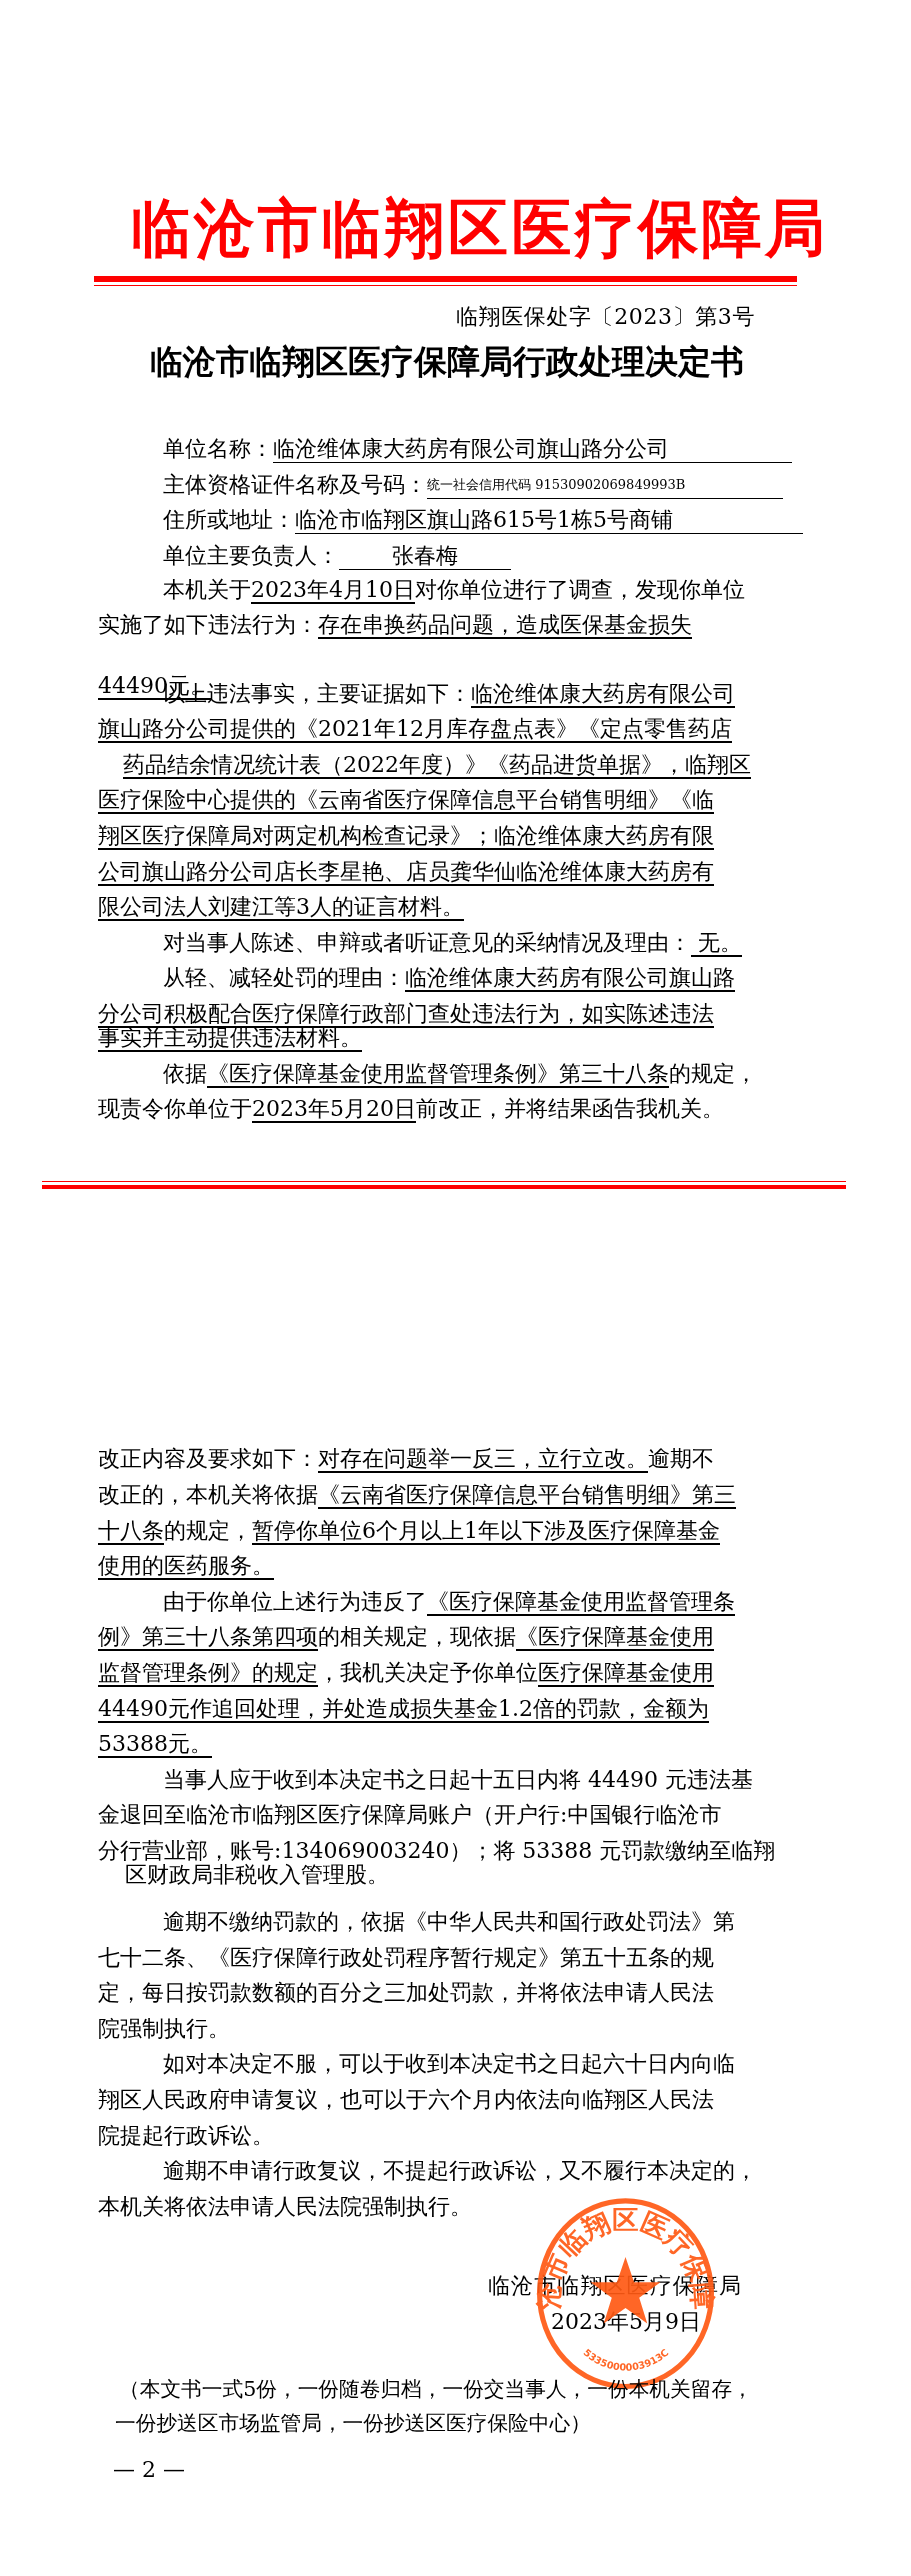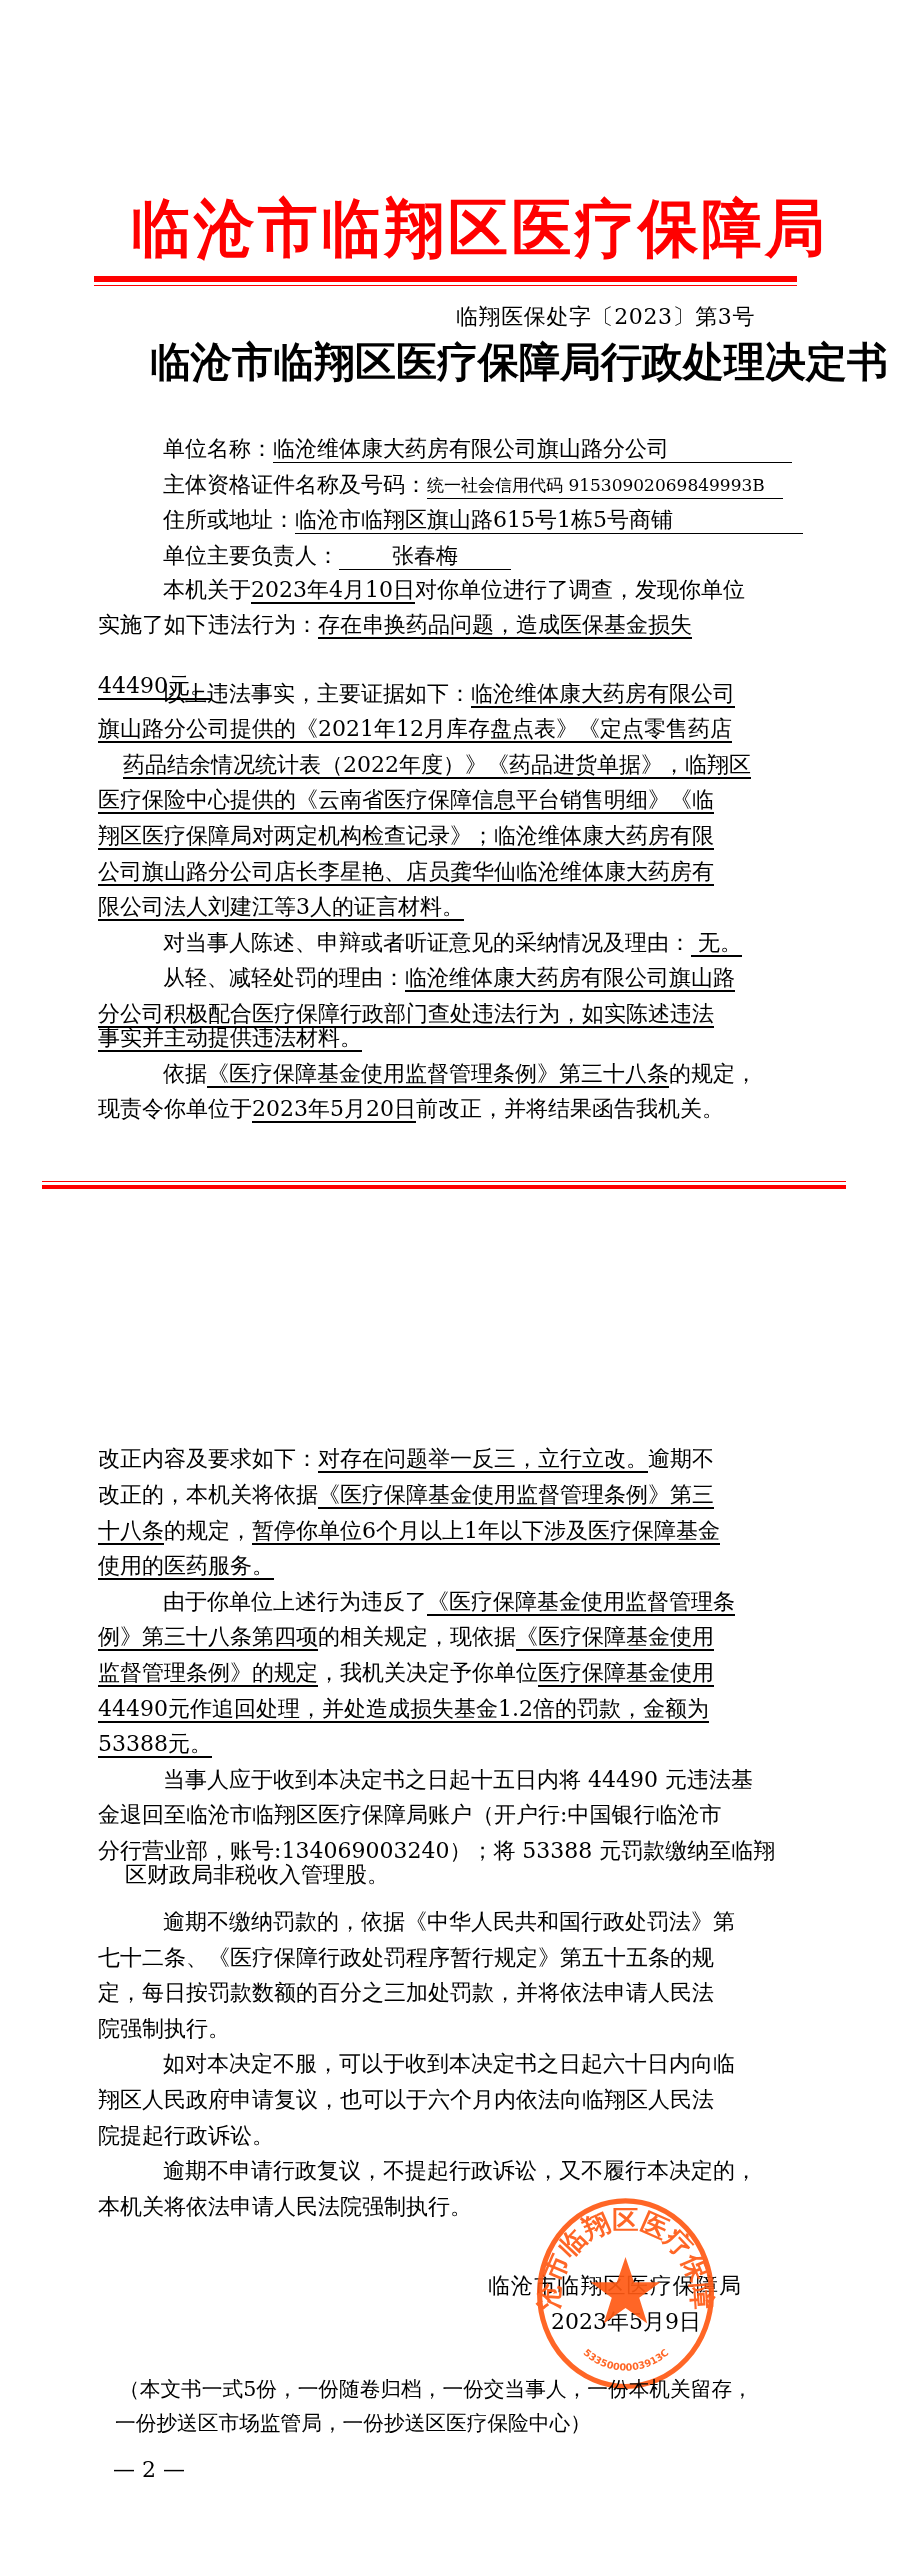--- a/index.html
+++ b/index.html
@@ -5,21 +5,21 @@
   html, body { margin: 0; padding: 0; background: #ffffff; }
   body { width: 911px; height: 2576px; position: relative; overflow: hidden;
          font-family: "DejaVu Serif", "Liberation Serif", serif; color: #000; }
   .red-title { position: absolute; left: 131px; top: 192px; width: 654px; height: 69px;
                color: #ff0000; font-family: "DejaVu Serif", serif; font-weight: bold;
                font-size: 60px; letter-spacing: 3.4px; line-height: 69px; white-space: nowrap;
                transform: scaleY(1.05); transform-origin: left top; }
   .rule-thick { position: absolute; background: #ff0000; }
   .doc-no { position: absolute; left: 456px; top: 259px; font-size: 22px; line-height: 25px;
             white-space: nowrap; letter-spacing: 0.6px; }
-  .doc-title { position: absolute; left: 150px; top: 328px; font-size: 41px; font-weight: bold;
+  .doc-title { position: absolute; left: 150px; top: 328px; font-size: 33px; font-weight: bold;
                line-height: 38px; white-space: nowrap; letter-spacing: 0px; }
   .line { position: absolute; font-size: 22px; line-height: 26.4px; white-space: nowrap; }
   .u { text-decoration: underline; text-decoration-thickness: 1.7px; text-underline-offset: 4.6px; }
   .fill-u { display: inline-block; border-bottom: 1.7px solid #000; height: 26.4px; vertical-align: top; }
   .seal { position: absolute; left: 531px; top: 2195px; width: 189px; height: 198px; }
   .page-no { position: absolute; left: 113px; top: 2457px; font-size: 22px; line-height: 26.4px; white-space: nowrap; }
 </style>
 </head>
 <body>
 
@@ -27,21 +27,21 @@
 <div class="rule-thick" style="left:94px; top:276px; width:703px; height:5.7px;"></div>
 <div class="rule-thick" style="left:94px; top:285px; width:703px; height:1.1px;"></div>
 
 <div class="doc-no" style="top:304px;">临翔医保处字〔2023〕第3号</div>
 <div class="doc-title" style="top:343px;">临沧市临翔区医疗保障局行政处理决定书</div>
 
 <div class="line" style="left:163px; top:436px;">
   <span>单位名称：</span><span class="fill-u" style="width:519px;"><span>临沧维体康大药房有限公司旗山路分公司</span></span>
 </div>
 <div class="line" style="left:163px; top:472px;">
-  <span>主体资格证件名称及号码：</span><span class="fill-u" style="width:356px; font-size:17px;"><span>统一社会信用代码 91530902069849993B</span></span>
+  <span>主体资格证件名称及号码：</span><span class="fill-u" style="width:356px; font-size:13px;"><span>统一社会信用代码 91530902069849993B</span></span>
 </div>
 <div class="line" style="left:163px; top:507px;">
   <span>住所或地址：</span><span class="fill-u" style="width:508px;"><span>临沧市临翔区旗山路615号1栋5号商铺</span></span>
 </div>
 <div class="line" style="left:163px; top:543px;">
   <span>单位主要负责人：</span><span class="fill-u" style="width:172px; text-align:center;"><span>张春梅</span></span>
 </div>
 
 <div class="line" style="left:163px; top:577px;">
   <span>本机关于</span><span class="u">2023年4月10日</span><span>对你单位进行了调查，发现你单位</span>
@@ -80,21 +80,21 @@
   <span>现责令你单位于</span><span class="u">2023年5月20日</span><span>前改正，并将结果函告我机关。</span>
 </div>
 
 <div class="rule-thick" style="left:42px; top:1181px; width:804px; height:1.1px;"></div>
 <div class="rule-thick" style="left:42px; top:1185px; width:804px; height:4px;"></div>
 
 <div class="line" style="left:98px; top:1446px;">
   <span>改正内容及要求如下：</span><span class="u">对存在问题举一反三，立行立改。</span><span>逾期不</span>
 </div>
 <div class="line" style="left:98px; top:1482px;">
-  <span>改正的，本机关将依据</span><span class="u">《医疗保障基金使用监督管理条例》第三</span>
+  <span>改正的，本机关将依据</span><span class="u">《云南省医疗保障信息平台销售明细》第三</span>
 </div>
 <div class="line" style="left:98px; top:1518px;">
   <span class="u">十八条</span><span>的规定，</span><span class="u">暂停你单位6个月以上1年以下涉及医疗保障基金</span>
 </div>
 <div class="line u" style="left:98px; top:1553px;">使用的医药服务。</div>
 
 <div class="line" style="left:163px; top:1589px;">
   <span>由于你单位上述行为违反了</span><span class="u">《医疗保障基金使用监督管理条</span>
 </div>
 <div class="line" style="left:98px; top:1624px;">

